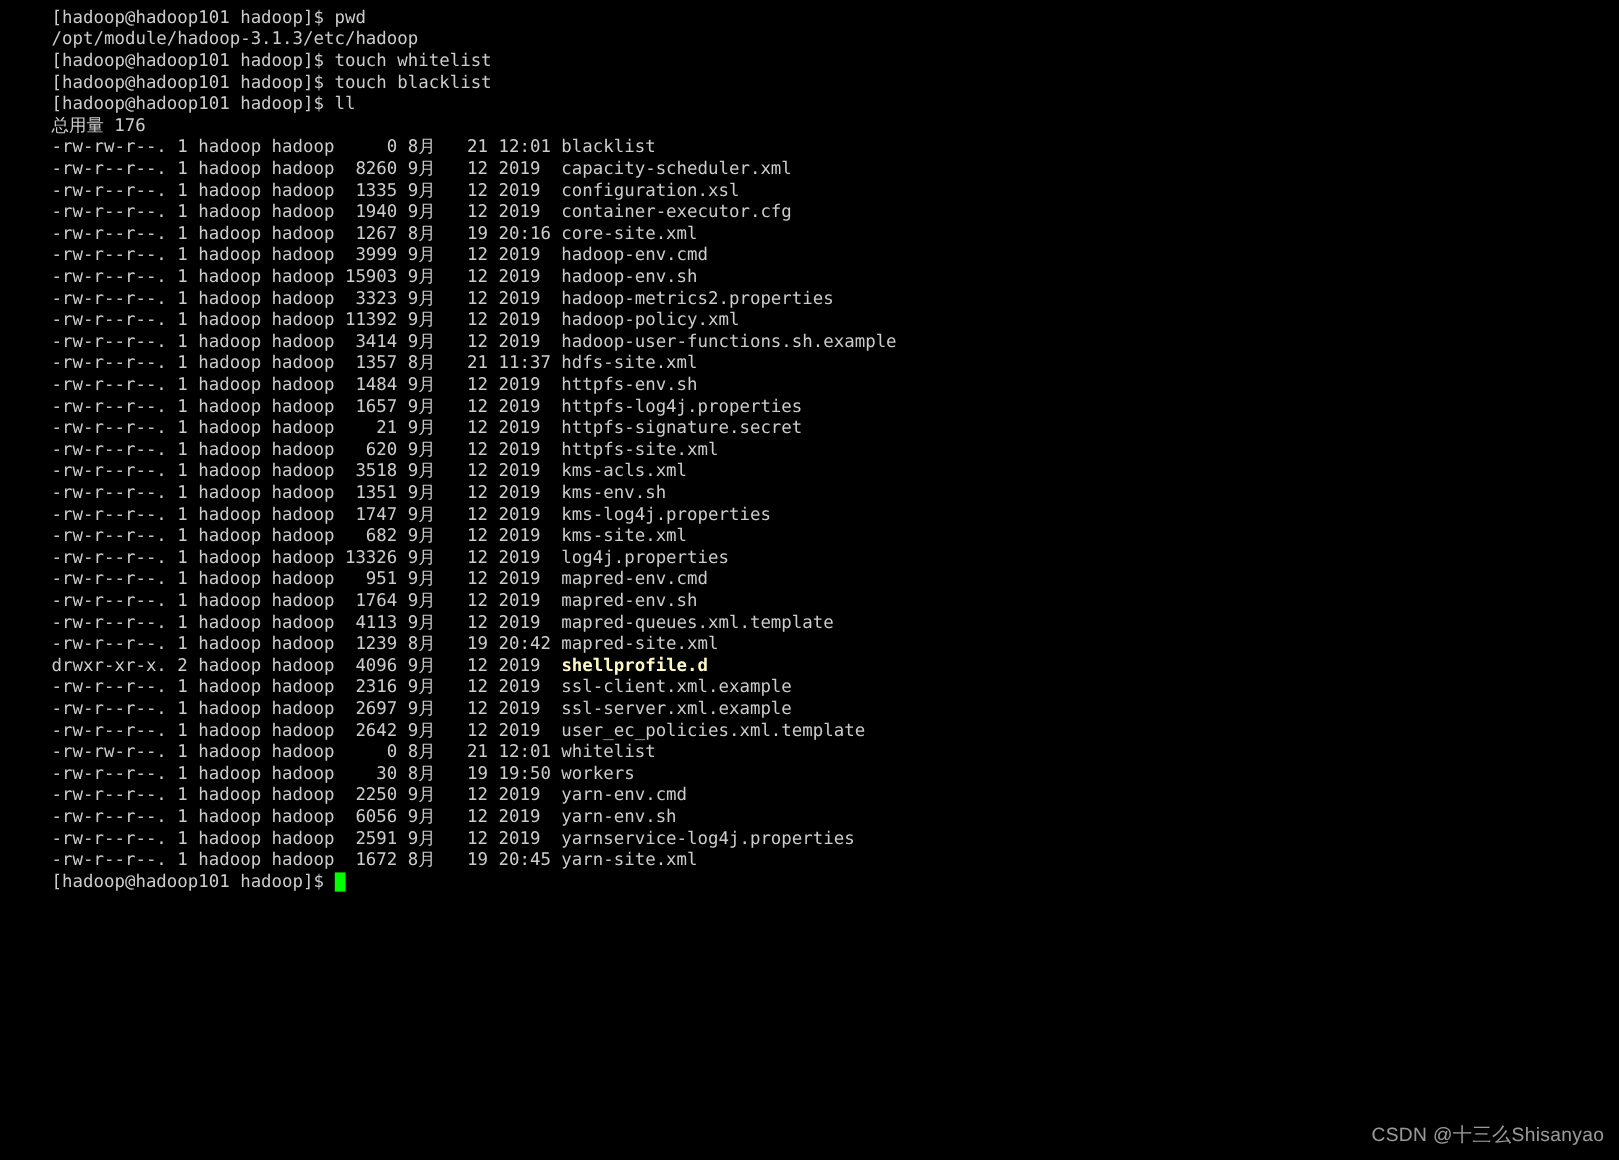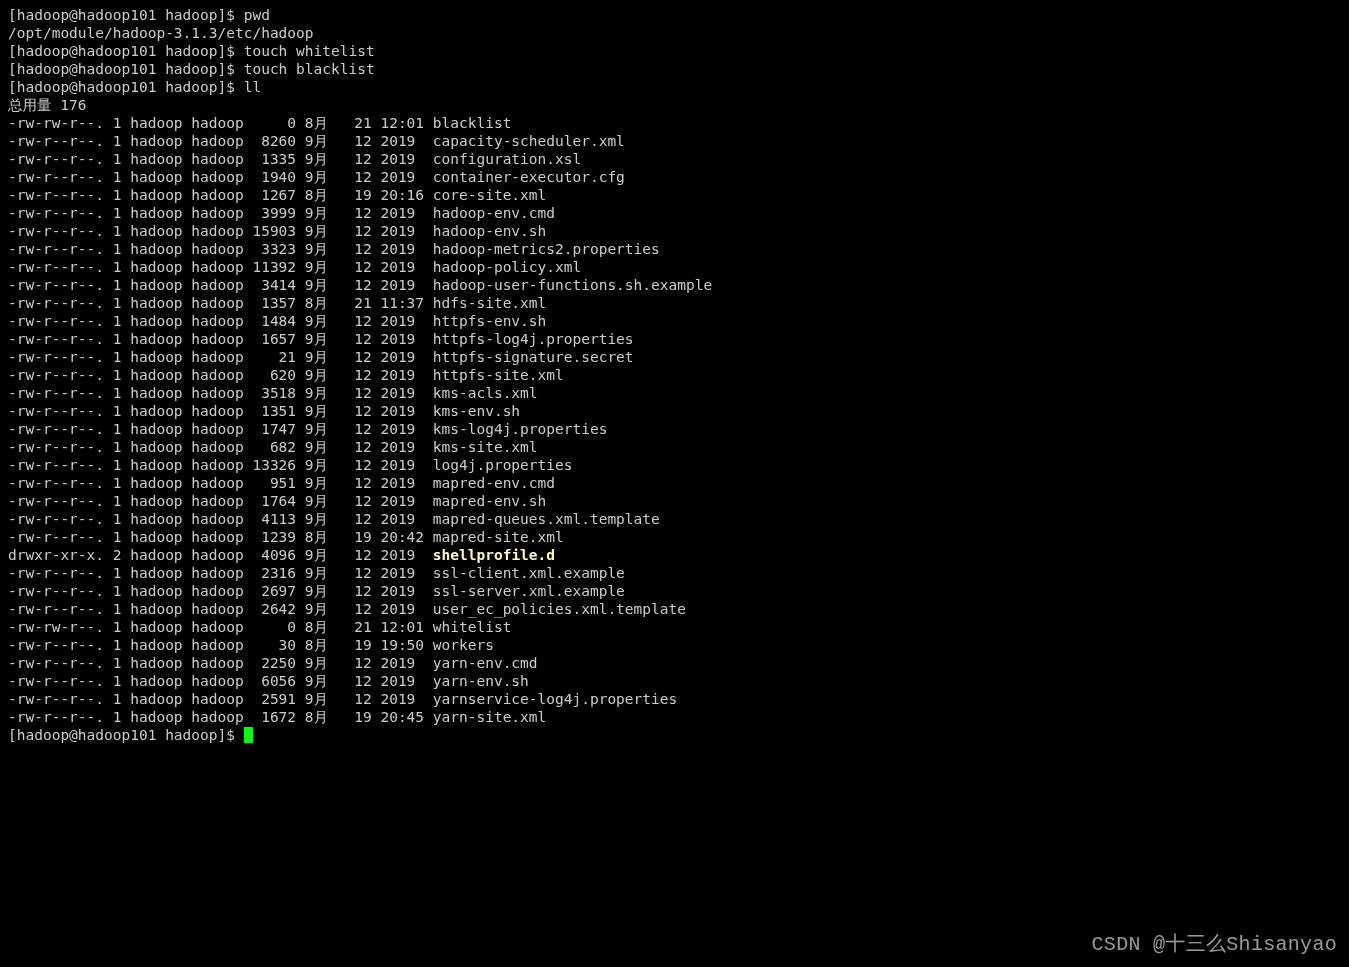--- a/index.html
+++ b/index.html
@@ -11,38 +11,39 @@
     overflow: hidden;
   }
   .terminal {
     font-family: "DejaVu Sans Mono", "Consolas", "Menlo", monospace;
     font-size: 14.5px;
     line-height: 18px;
     color: #ccc;
     padding: 6px 8px;
     white-space: pre;
     letter-spacing: 0px;
+    margin-left: 35px;
   }
   .prompt { color: #ccc; }
   .cmd    { color: #ccc; }
   .dir    { color: #fef9c3; font-weight: bold; }
   .cursor {
     display: inline-block;
     width: 9px;
     height: 16px;
     background: #00ff00;
     vertical-align: text-bottom;
   }
   .watermark {
     position: absolute;
     bottom: 10px;
     right: 12px;
     color: rgba(255,255,255,0.6);
-    font-family: Liberation Mono, monospace;
-    font-size: 20px;
+    font-family: Liberation Sans, sans-serif;
+    font-size: 16px;
     letter-spacing: 0.3px;
     pointer-events: none;
   }
   .line { display: block; }
 </style>
 </head>
 <body>
 
 <div class="terminal" id="term"><span class="line"><span class="prompt">[hadoop@hadoop101 hadoop]$ </span><span class="cmd">pwd</span></span><span class="line">/opt/module/hadoop-3.1.3/etc/hadoop</span><span class="line"><span class="prompt">[hadoop@hadoop101 hadoop]$ </span><span class="cmd">touch whitelist</span></span><span class="line"><span class="prompt">[hadoop@hadoop101 hadoop]$ </span><span class="cmd">touch blacklist</span></span><span class="line"><span class="prompt">[hadoop@hadoop101 hadoop]$ </span><span class="cmd">ll</span></span><span class="line">总用量 176</span><span class="line">-rw-rw-r--. 1 hadoop hadoop     0 8月   21 12:01 blacklist</span><span class="line">-rw-r--r--. 1 hadoop hadoop  8260 9月   12 2019  capacity-scheduler.xml</span><span class="line">-rw-r--r--. 1 hadoop hadoop  1335 9月   12 2019  configuration.xsl</span><span class="line">-rw-r--r--. 1 hadoop hadoop  1940 9月   12 2019  container-executor.cfg</span><span class="line">-rw-r--r--. 1 hadoop hadoop  1267 8月   19 20:16 core-site.xml</span><span class="line">-rw-r--r--. 1 hadoop hadoop  3999 9月   12 2019  hadoop-env.cmd</span><span class="line">-rw-r--r--. 1 hadoop hadoop 15903 9月   12 2019  hadoop-env.sh</span><span class="line">-rw-r--r--. 1 hadoop hadoop  3323 9月   12 2019  hadoop-metrics2.properties</span><span class="line">-rw-r--r--. 1 hadoop hadoop 11392 9月   12 2019  hadoop-policy.xml</span><span class="line">-rw-r--r--. 1 hadoop hadoop  3414 9月   12 2019  hadoop-user-functions.sh.example</span><span class="line">-rw-r--r--. 1 hadoop hadoop  1357 8月   21 11:37 hdfs-site.xml</span><span class="line">-rw-r--r--. 1 hadoop hadoop  1484 9月   12 2019  httpfs-env.sh</span><span class="line">-rw-r--r--. 1 hadoop hadoop  1657 9月   12 2019  httpfs-log4j.properties</span><span class="line">-rw-r--r--. 1 hadoop hadoop    21 9月   12 2019  httpfs-signature.secret</span><span class="line">-rw-r--r--. 1 hadoop hadoop   620 9月   12 2019  httpfs-site.xml</span><span class="line">-rw-r--r--. 1 hadoop hadoop  3518 9月   12 2019  kms-acls.xml</span><span class="line">-rw-r--r--. 1 hadoop hadoop  1351 9月   12 2019  kms-env.sh</span><span class="line">-rw-r--r--. 1 hadoop hadoop  1747 9月   12 2019  kms-log4j.properties</span><span class="line">-rw-r--r--. 1 hadoop hadoop   682 9月   12 2019  kms-site.xml</span><span class="line">-rw-r--r--. 1 hadoop hadoop 13326 9月   12 2019  log4j.properties</span><span class="line">-rw-r--r--. 1 hadoop hadoop   951 9月   12 2019  mapred-env.cmd</span><span class="line">-rw-r--r--. 1 hadoop hadoop  1764 9月   12 2019  mapred-env.sh</span><span class="line">-rw-r--r--. 1 hadoop hadoop  4113 9月   12 2019  mapred-queues.xml.template</span><span class="line">-rw-r--r--. 1 hadoop hadoop  1239 8月   19 20:42 mapred-site.xml</span><span class="line">drwxr-xr-x. 2 hadoop hadoop  4096 9月   12 2019  <span class="dir">shellprofile.d</span></span><span class="line">-rw-r--r--. 1 hadoop hadoop  2316 9月   12 2019  ssl-client.xml.example</span><span class="line">-rw-r--r--. 1 hadoop hadoop  2697 9月   12 2019  ssl-server.xml.example</span><span class="line">-rw-r--r--. 1 hadoop hadoop  2642 9月   12 2019  user_ec_policies.xml.template</span><span class="line">-rw-rw-r--. 1 hadoop hadoop     0 8月   21 12:01 whitelist</span><span class="line">-rw-r--r--. 1 hadoop hadoop    30 8月   19 19:50 workers</span><span class="line">-rw-r--r--. 1 hadoop hadoop  2250 9月   12 2019  yarn-env.cmd</span><span class="line">-rw-r--r--. 1 hadoop hadoop  6056 9月   12 2019  yarn-env.sh</span><span class="line">-rw-r--r--. 1 hadoop hadoop  2591 9月   12 2019  yarnservice-log4j.properties</span><span class="line">-rw-r--r--. 1 hadoop hadoop  1672 8月   19 20:45 yarn-site.xml</span><span class="line"><span class="prompt">[hadoop@hadoop101 hadoop]$ </span><span class="cursor"></span></span></div>
 <div class="watermark">CSDN @十三么Shisanyao</div>

